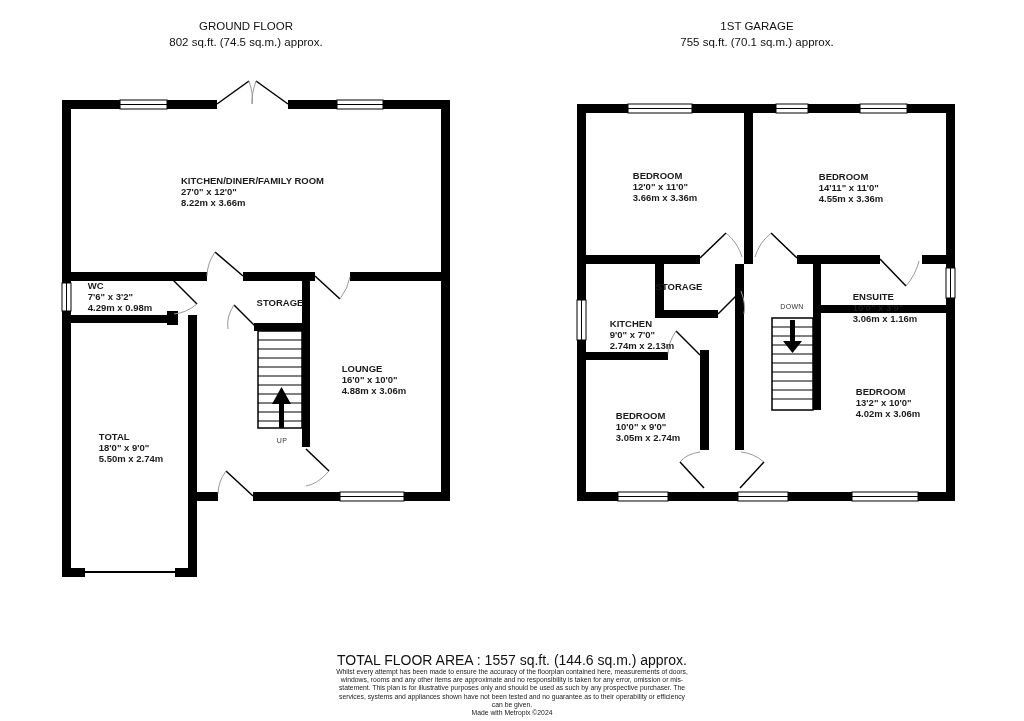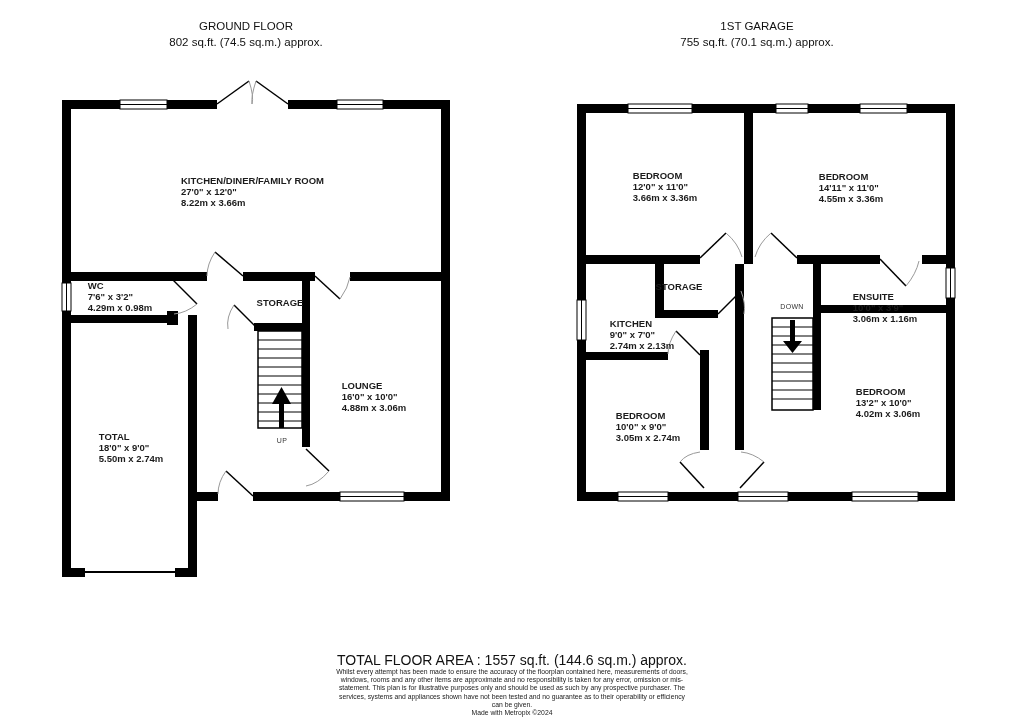--- a/index.html
+++ b/index.html
@@ -240,21 +240,21 @@
     <div>8.22m x 3.66m</div>
   </div>
   <div class="room-label" style="left:120px;top:297px;">
     <div>WC</div>
     <div>7'6" x 3'2"</div>
     <div>4.29m x 0.98m</div>
   </div>
   <div class="room-label" style="left:280px;top:303px;">
     <div>STORAGE</div>
   </div>
-  <div class="room-label" style="left:374px;top:380px;margin-top:17px;">
+  <div class="room-label" style="left:374px;top:380px;">
     <div>LOUNGE</div>
     <div>16'0" x 10'0"</div>
     <div>4.88m x 3.06m</div>
   </div>
   <div class="room-label" style="left:131px;top:448px;">
     <div>TOTAL</div>
     <div>18'0" x 9'0"</div>
     <div>5.50m x 2.74m</div>
   </div>
   <div class="stair-label" style="left:282px;top:440px;">UP</div>

